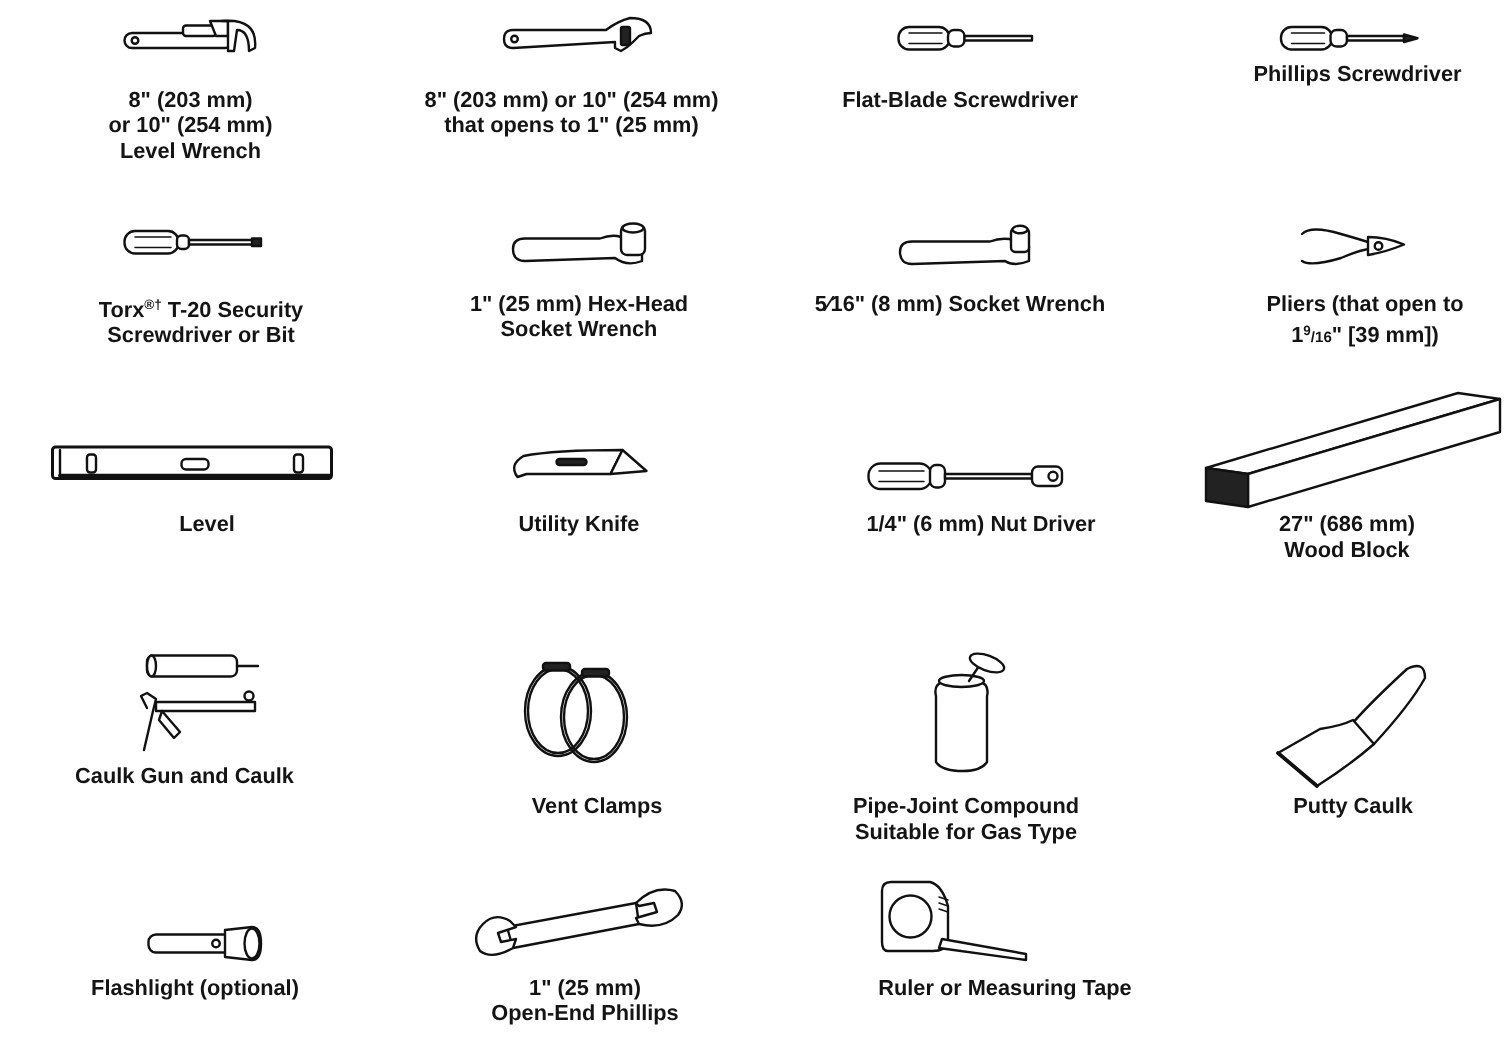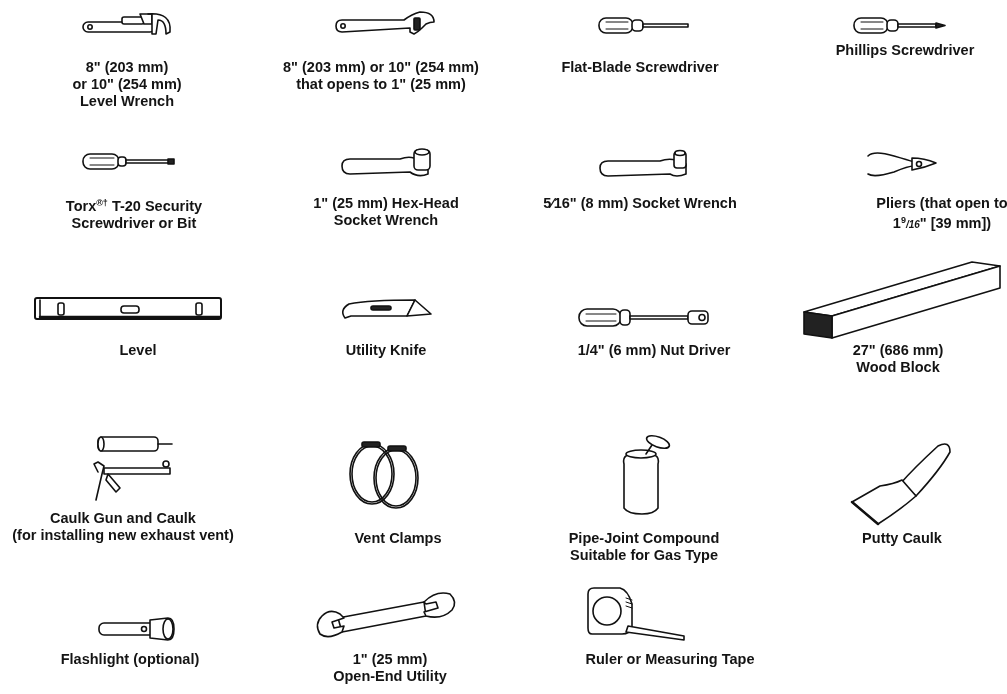--- a/index.html
+++ b/index.html
@@ -8,21 +8,21 @@
   .item { position: absolute; }
   .label { position: absolute; font-weight: bold; font-size: 14.5px; line-height: 17px;
            text-align: center; white-space: nowrap; transform: translateX(-50%); color: #141414; }
   .label span { display: block; }
   svg.icon { position: absolute; overflow: visible; }
   svg.icon * { stroke: #111; stroke-width: 1.6; fill: #fff; stroke-linejoin: round; stroke-linecap: round; }
   svg.icon .thin { stroke-width: 1; }
   svg.icon .dark { fill: #222; }
   svg.icon .nofill { fill: none; }
   sup.s { font-size: 9px; vertical-align: 5px; }
-  .frac { font-size: 10px; font-style: italic; }
+  .frac { font-size: 10px; }
 </style>
 </head>
 <body>
 
 <div class="item">
   <svg class="icon" style="left:82px;top:10px" width="95" height="28" viewBox="0 0 95 28">
     <rect x="1" y="12" width="72" height="10" rx="5"></rect>
     <circle cx="8" cy="17" r="2.2"></circle>
     <rect x="40" y="7" width="22" height="7" rx="2"></rect>
     <path d="M58 4 L70 4 L70 14 L62 14 Z"></path>
@@ -112,21 +112,21 @@
   </div>
 </div>
 
 <div class="item">
   <svg class="icon" style="left:864px;top:148px" width="76" height="32" viewBox="0 0 76 32">
     <path class="nofill" d="M4 8 Q10 2 30 8 Q44 12 50 14"></path>
     <path class="nofill" d="M4 26 Q10 30 30 24 Q44 18 50 18"></path>
     <path d="M48 10 Q60 10 72 15 Q60 20 48 22 Z"></path>
     <circle cx="55" cy="16" r="2.5"></circle>
   </svg>
-  <div class="label" style="left:942px;top:195px">
+  <div class="label" style="left:910px;top:195px">
     <span>Pliers (that open to</span>
     <span><span style="display:inline">1</span><sup class="s">9</sup><span class="frac" style="display:inline">/16</span><span style="display:inline">" [39 mm])</span></span>
   </div>
 </div>
 
 <div class="item">
   <svg class="icon" style="left:34px;top:296px" width="190" height="25" viewBox="0 0 190 25">
     <rect x="1" y="2" width="186" height="21" rx="2" style="stroke-width:2"></rect>
     <line x1="6" y1="4" x2="6" y2="21"></line>
     <line x1="6" y1="21" x2="186" y2="21" style="stroke-width:2.5"></line>
@@ -182,21 +182,20 @@
     <rect x="14" y="3" width="60" height="14" rx="4"></rect>
     <ellipse cx="17" cy="10" rx="3" ry="7"></ellipse>
     <path class="nofill" d="M74 10 L88 10"></path>
     <path d="M20 34 L86 34 L86 40 L20 40 Z"></path>
     <path class="nofill" d="M14 38 L10 30 L14 28 L20 32 L18 40 L12 66"></path>
     <path d="M24 40 L36 54 L32 58 L22 46 Z"></path>
     <circle cx="82" cy="30" r="3"></circle>
   </svg>
   <div class="label" style="left:123px;top:510px">
     <span>Caulk Gun and Caulk</span>
-    <span>(for installing new exhaust vent)</span>
   </div>
 </div>
 
 <div class="item">
   <svg class="icon" style="left:348px;top:440px" width="80" height="68" viewBox="0 0 80 68">
     <ellipse class="nofill" cx="24" cy="34" rx="22" ry="30"></ellipse>
     <ellipse class="nofill" cx="24" cy="34" rx="20" ry="28"></ellipse>
     <ellipse class="nofill" cx="48" cy="38" rx="22" ry="30"></ellipse>
     <ellipse class="nofill" cx="48" cy="38" rx="20" ry="28"></ellipse>
     <rect class="dark" x="14" y="2" width="18" height="5" rx="2"></rect>
@@ -244,21 +243,21 @@
 </div>
 
 <div class="item">
   <svg class="icon" style="left:314px;top:588px" width="142" height="54" viewBox="0 0 142 54">
     <path d="M24 30 L110 14 L112 28 L28 44 Z"></path>
     <path d="M28 44 Q14 52 6 46 Q0 36 8 28 Q16 20 26 26 L30 30 L18 34 L20 40 L30 38 Z"></path>
     <path d="M110 14 Q122 2 136 6 Q144 14 138 22 Q128 32 112 28 L110 24 L124 20 L122 14 L112 16 Z"></path>
   </svg>
   <div class="label" style="left:390px;top:651px">
     <span>1" (25 mm)</span>
-    <span>Open-End Utility</span>
+    <span>Open-End Phillips</span>
   </div>
 </div>
 
 <div class="item">
   <svg class="icon" style="left:586px;top:586px" width="102" height="56" viewBox="0 0 102 56">
     <path d="M2 8 Q2 2 8 2 L34 2 Q42 4 46 18 L46 42 Q44 48 36 48 L6 48 Q2 48 2 42 Z"></path>
     <circle cx="21" cy="25" r="14"></circle>
     <path d="M42 40 L98 50 L98 54 L40 46 Z"></path>
     <line class="thin" x1="40" y1="12" x2="46" y2="14"></line>
     <line class="thin" x1="40" y1="16" x2="46" y2="18"></line>

